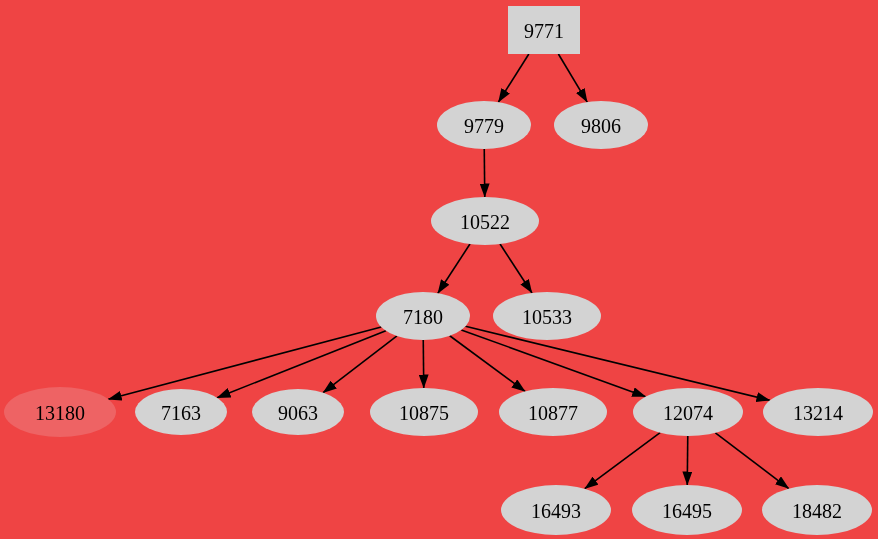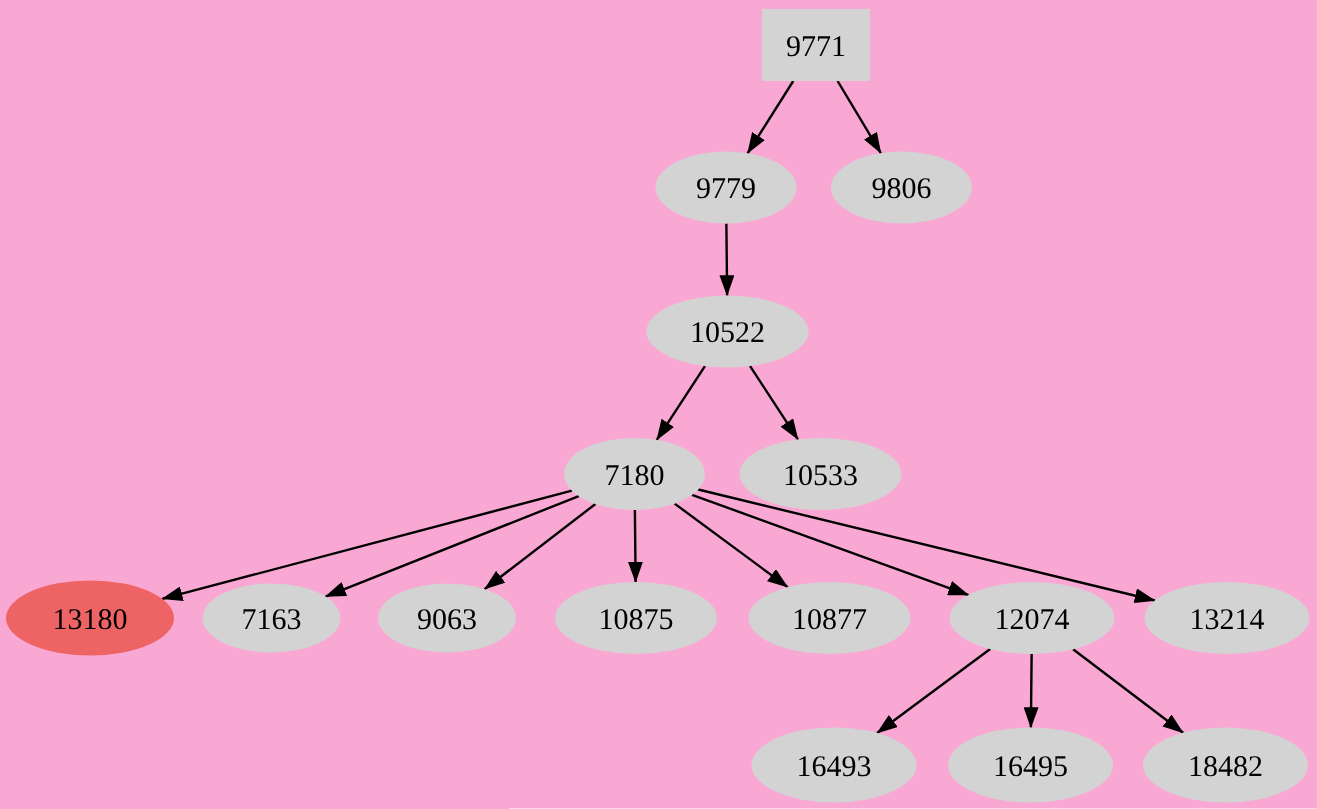--- a/index.html
+++ b/index.html
@@ -4,21 +4,21 @@
 <style>
   html, body {
     margin: 0;
     padding: 0;
     background: #ffffff;
   }
   .diagram-wrap {
     width: 878px;
     height: 539px;
     position: relative;
-    background: #f9a8d4;
+    background: #ef4444;
     overflow: hidden;
   }
   svg.graph {
     display: block;
     width: 878px;
     height: 539px;
   }
   .node-label {
     font-family: "Liberation Serif", "DejaVu Serif", serif;
     font-size: 20px;

